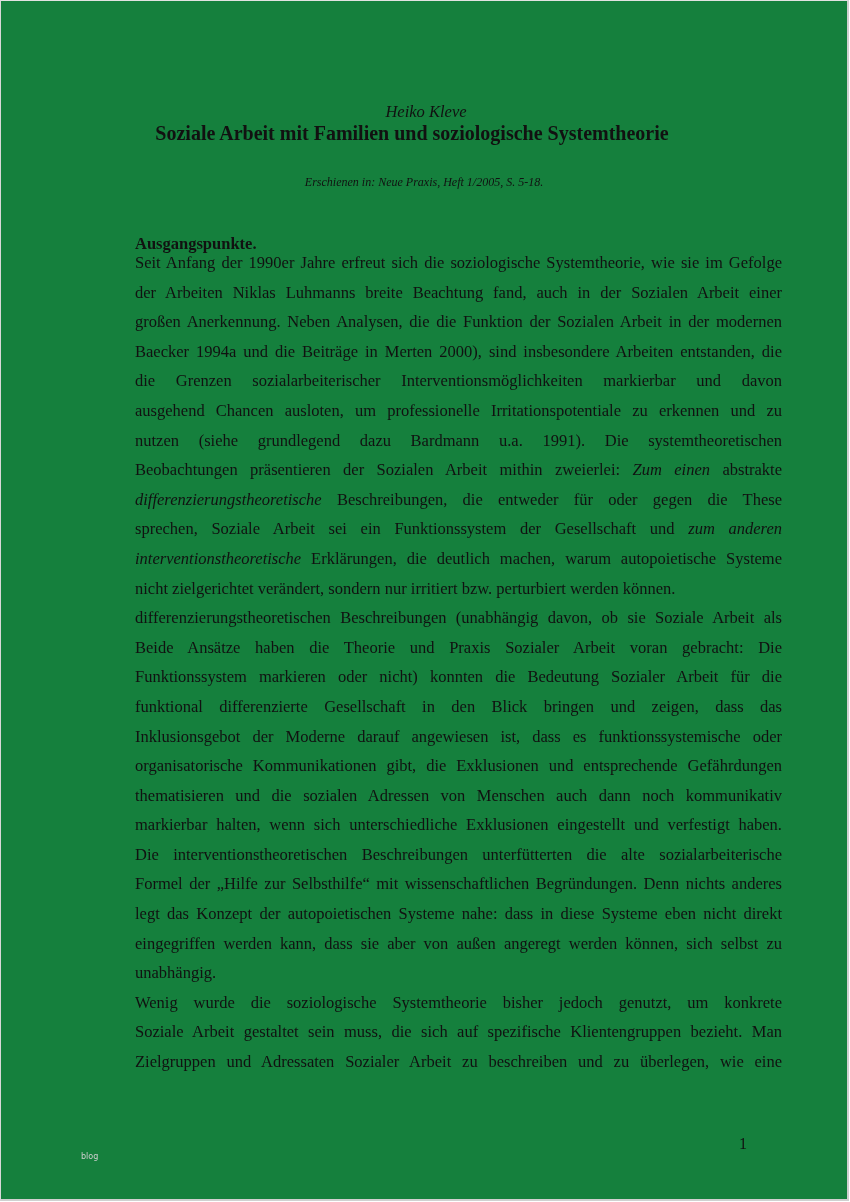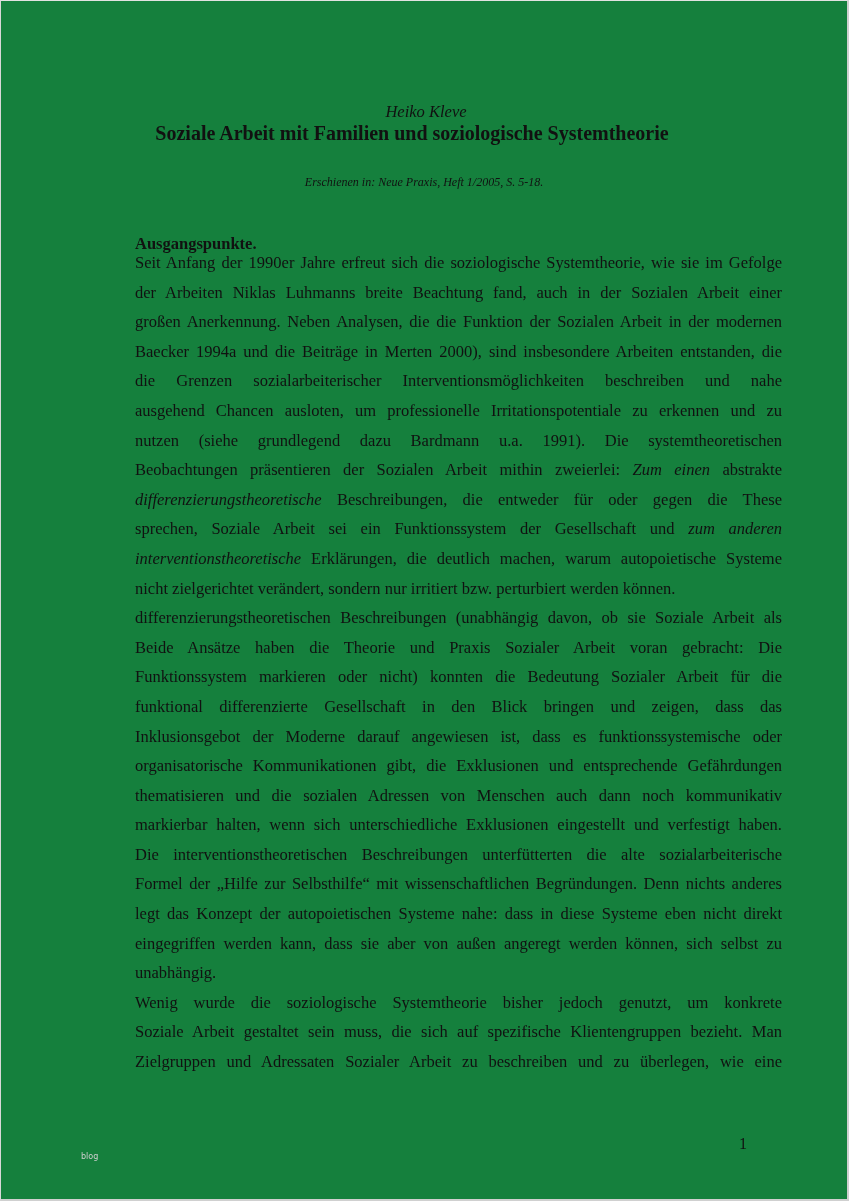--- a/index.html
+++ b/index.html
@@ -68,21 +68,21 @@
       <div class="line">
         <span class="jf"><span>der Arbeiten Niklas Luhmanns breite Beachtung fand, auch in der Sozialen Arbeit einer</span></span>
       </div>
       <div class="line">
         <span class="jf"><span>großen Anerkennung. Neben Analysen, die die Funktion der Sozialen Arbeit in der modernen</span></span>
       </div>
       <div class="line">
         <span class="jf"><span>Baecker 1994a und die Beiträge in Merten 2000), sind insbesondere Arbeiten entstanden, die</span></span>
       </div>
       <div class="line">
-        <span class="jf"><span>die Grenzen sozialarbeiterischer Interventionsmöglichkeiten beschreiben und nahe</span></span>
+        <span class="jf"><span>die Grenzen sozialarbeiterischer Interventionsmöglichkeiten markierbar und davon</span></span>
       </div>
       <div class="line">
         <span class="jf"><span>ausgehend Chancen ausloten, um professionelle Irritationspotentiale zu erkennen und zu</span></span>
       </div>
       <div class="line">
         <span class="jf"><span>nutzen (siehe grundlegend dazu Bardmann u.a. 1991). Die systemtheoretischen</span></span>
       </div>
       <div class="line">
         <span class="jf"><span>Beobachtungen präsentieren der Sozialen Arbeit mithin zweierlei: </span><em>Zum einen</em><span> abstrakte</span></span>
       </div>

